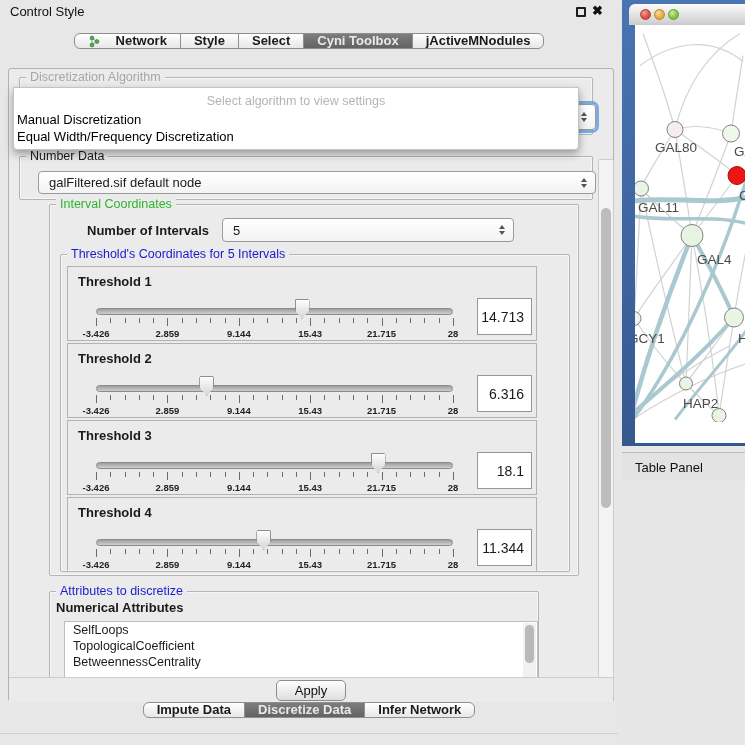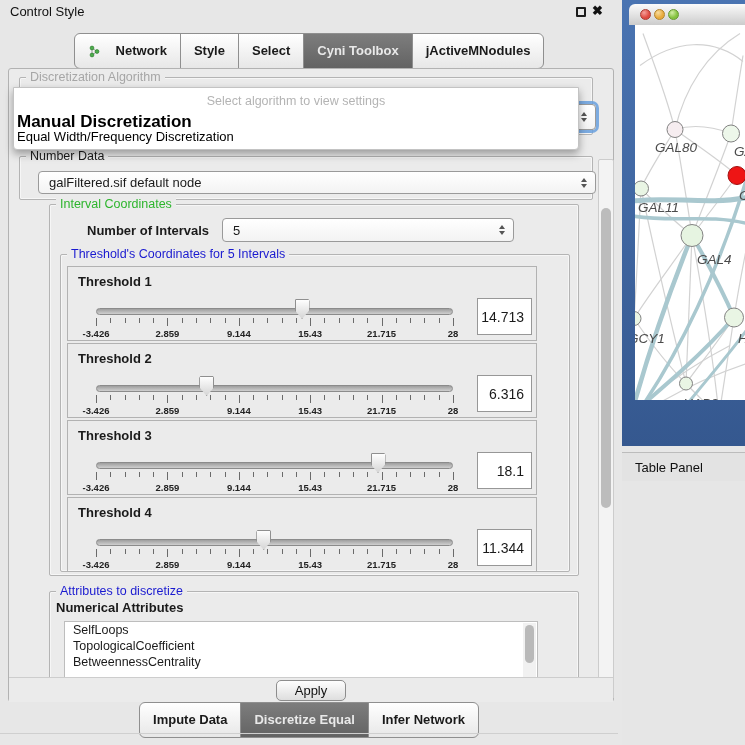--- a/index.html
+++ b/index.html
@@ -9,21 +9,21 @@
   
   .cp { position:absolute; left:0; top:0; width:618px; height:745px; background:#e7e7e7; }
   .cp-titlebar { position:absolute; left:0; top:0; width:100%; height:24px; }
   .cp-title { position:absolute; left:10px; top:4px; font-size:13px; color:#111; }
   .float-icon { position:absolute; left:576px; top:7px; width:10px; height:10px; border:2px solid #1c1c1c; border-radius:1px; }
   .close-icon { position:absolute; left:592px; top:3px; font-size:13px; font-weight:bold; color:#111; }
 
   .tabbar { position:absolute; left:0; width:618px; display:flex; justify-content:center; }
   .tabbar.top { top:33px; }
   .tabbar.bottom { top:702px; }
-  .tab { height:36px; line-height:22px; padding:0 13px; font-size:13px; font-weight:700;
+  .tab { height:16px; line-height:22px; padding:0 13px; font-size:13px; font-weight:700;
          background:linear-gradient(#ffffff,#e7e7e7); border:1px solid #8f8f8f; margin-left:-1px;
          color:#1a1a1a; display:flex; align-items:center; gap:16px; }
   .tab:first-child { border-radius:6px 0 0 6px; margin-left:0; }
   .tab:last-child { border-radius:0 6px 6px 0; }
   .tab.selected { background:linear-gradient(#7d7d7d,#636363); color:#e9e9e9;justify-content:flex-end; }
 
   .content { position:absolute; left:8px; top:68px; width:606px; height:634px;
              background:#ebebeb; border:1px solid #b2b2b2; border-radius:3px; }
 
   .group { position:absolute; border:1px solid #b4b4b4; border-radius:2px;
@@ -44,21 +44,21 @@
   .combo .spin i.dn { border-top:4px solid #555; }
   .combo.focused { box-shadow:0 0 0 3px rgba(104,160,222,.85); }
 
   .g-algo { left:10px; top:8px; width:574px; height:58px; }
   .algo-combo { left:18px; top:26px; width:558px; height:26px; }
 
   .popup { position:absolute; left:4px; top:18px; width:566px; height:63px; background:#ffffff;
            border:1px solid #c3c3c3; border-radius:0 0 4px 4px; box-shadow:0 4px 9px rgba(0,0,0,.35);
            z-index:6; }
   .popup-hint { position:absolute; left:0; top:6px; width:100%; text-align:center; color:#b4b4b4; font-size:12.5px; }
-  .popup-opt1 { position:absolute; left:3px; top:24px; font-size:17px; font-weight:bold; color:#000; }
+  .popup-opt1 { position:absolute; left:3px; top:24px; font-size:13px; font-weight:normal; color:#000; }
   .popup-opt2 { position:absolute; left:3px; top:41px; font-size:13px; color:#000; }
 
   .g-td { left:10px; top:87px; width:574px; height:44px; }
   .td-combo { left:18px; top:14px; width:558px; height:23px; }
 
   .g-interval { left:40px; top:135px; width:530px; height:372px; }
   .ni-label { position:absolute; left:37px; top:18px; font-size:13px; font-weight:bold; }
   .ni-combo { left:172px; top:13px; width:292px; height:24px; }
 
   .g-thr { left:10px; top:49px; width:510px; height:318px; }
@@ -72,21 +72,21 @@
             clip-path:polygon(8% 0, 92% 0, 100% 10%, 100% 55%, 50% 100%, 0 55%, 0 10%); }
   .ticks { position:absolute; left:0; top:13px; width:357px; height:9px; }
   .tick { position:absolute; top:0; width:1px; height:5px; background:#6a6a6a; }
   .tick.major { height:8px; }
   .tick-labels { position:absolute; left:0; top:23px; width:357px; height:12px; }
   .tick-label { position:absolute; transform:translateX(-50%); font-size:9.5px; font-weight:bold; color:#222; white-space:nowrap; }
   .valuebox { position:absolute; left:409px; top:31px; width:55px; height:37px; background:#fff;
               border:1px solid #979797; font-size:14px; display:flex; align-items:center;
               justify-content:flex-end; padding-right:7px; }
 
-  .g-attrs { left:40px; top:522px; width:530px; height:110px; }
+  .g-attrs { left:40px; top:522px; width:490px; height:110px; }
   .attrs-sub { position:absolute; left:6px; top:8px; font-size:13px; font-weight:bold; }
   .attr-list { position:absolute; left:14px; top:29px; width:474px; height:58px; background:#ffffff;
                border:1px solid #bdbdbd; overflow:hidden; }
   .attr-item { font-size:12.5px; line-height:16px; padding-left:8px; white-space:nowrap; }
   .attr-scroll { position:absolute; right:1px; top:1px; width:13px; height:55px; background:#f1f1f1; }
   .attr-thumb { position:absolute; left:2px; top:2px; width:9px; height:38px; background:#b9b9b9; border-radius:5px; }
 
   .vscroll { position:absolute; left:589px; top:90px; width:16px; height:540px; background:#f3f3f3;
              border:1px solid #cccccc; border-radius:2px; }
   .vthumb { position:absolute; left:2px; top:48px; width:10px; height:300px; background:#bcbcbc; border-radius:6px; }
@@ -100,21 +100,21 @@
 
   
   .netwin { position:absolute; left:622px; top:0; width:123px; height:446px;
             background:linear-gradient(#4a74b2,#35588f); }
   .net-titlebar { position:absolute; left:7px; top:4px; right:0; height:21px;
                   background:linear-gradient(#fbfbfb,#cccccc); border-radius:6px 0 0 0; }
   .light { position:absolute; top:5px; width:11px; height:11px; border-radius:50%; }
   .light.red    { left:11px; background:radial-gradient(circle at 35% 30%, #f4a09a, #df4a41 60%); border:1px solid #a93b32; }
   .light.yellow { left:25px; background:radial-gradient(circle at 35% 30%, #f7dca0, #e8ab3c 60%); border:1px solid #b2832c; }
   .light.green  { left:39px; background:radial-gradient(circle at 35% 30%, #d2eda4, #84c23e 60%); border:1px solid #659832; }
-  .net-canvas { position:absolute; left:13px; top:25px; right:0; height:375px; background:#ffffff; overflow:hidden;font-style:italic; }
+  .net-canvas { position:absolute; left:13px; top:25px; right:0; height:418px; background:#ffffff; overflow:hidden; }
   .net-canvas svg { display:block; }
 
   
   .tp-header { position:absolute; left:622px; top:452px; width:123px; height:29px; background:#e3e3e3;
                border-top:1px solid #bcbcbc; }
   .tp-title { position:absolute; left:13px; top:7px; font-size:13px; color:#111; }
   .tp-body { position:absolute; left:622px; top:481px; width:123px; height:264px; background:#e6e6e6; }
 
   .net-icon svg { display:block; }
 </style>
@@ -402,21 +402,21 @@
     <div class="apply-strip">
       <button class="apply-btn">Apply</button>
     </div>
   </div>
 
   <div class="tabbar bottom">
     <div class="tab">
       <span>Impute Data</span>
     </div>
     <div class="tab selected">
-      <span>Discretize Equal</span>
+      <span>Discretize Data</span>
     </div>
     <div class="tab">
       <span>Infer Network</span>
     </div>
   </div>
 
   <div class="cp-bottom-line"></div>
 </div>
 
 <div class="netwin">

